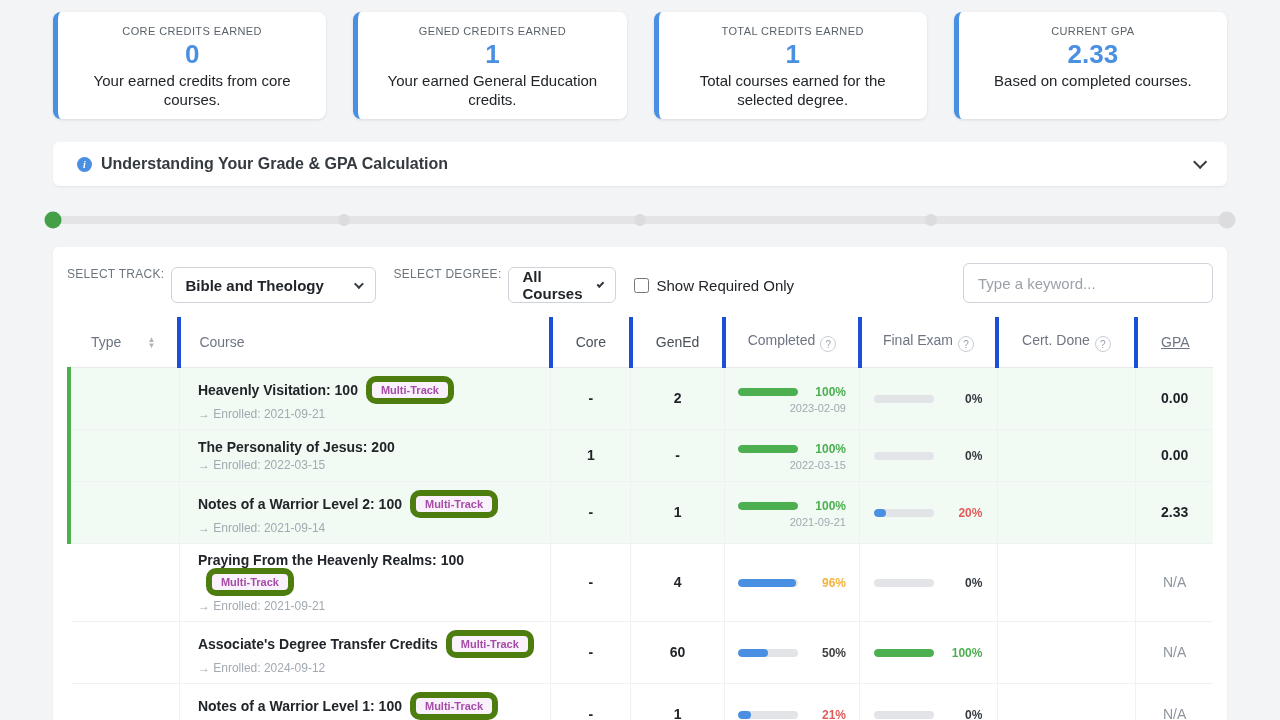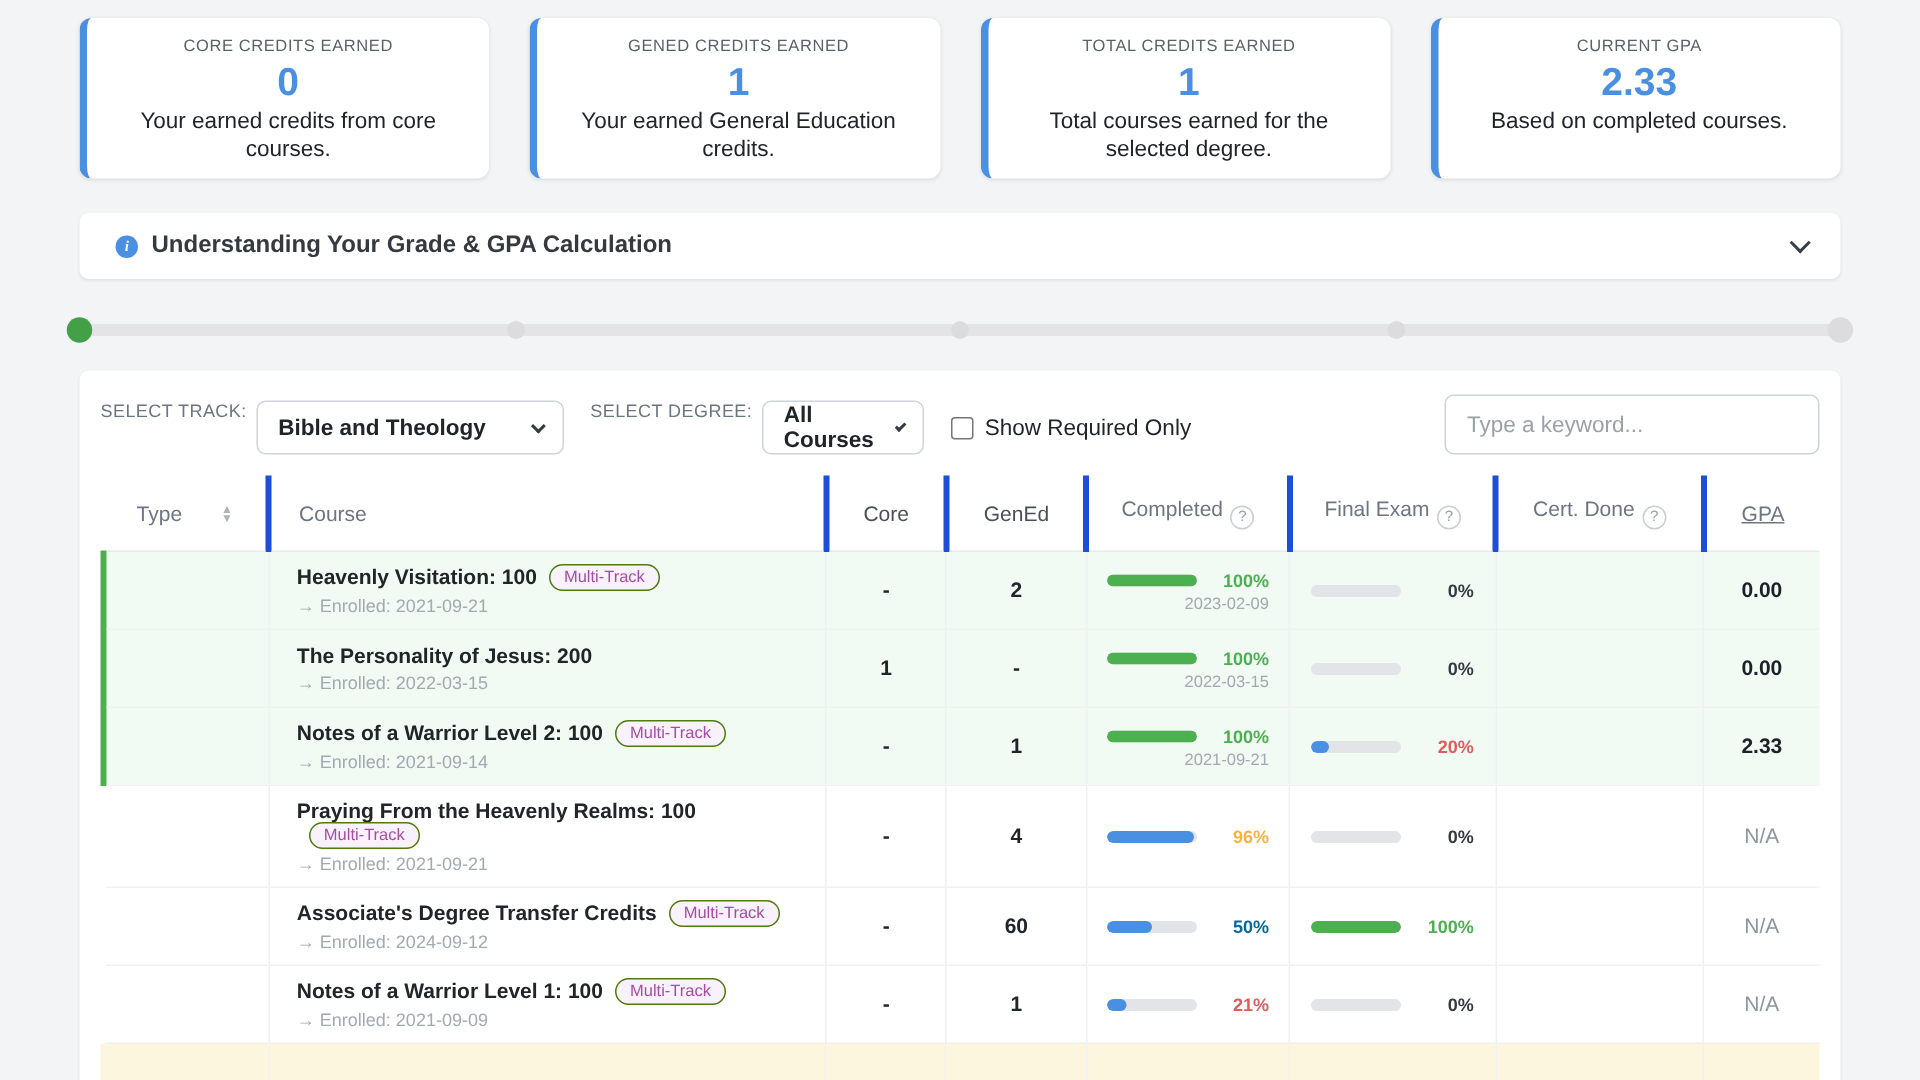--- a/index.html
+++ b/index.html
@@ -113,22 +113,22 @@
   }
   td:last-child { border-right: none; }
   td:first-child { border-left: 4px solid transparent; }
   tr.st-done td { background: #f1faf3; }
   tr.st-done td:first-child { border-left: 4px solid #4caf50; }
   tr.st-req td { background: #fdf6de; }
   tr.st-req td:first-child { border-left: 4px solid #fdf6de; }
   .c-course { text-align: left; padding: 8px 10px 8px 18px; }
   .course-title { font-weight: bold; font-size: 14px; color: #212529; }
   .badge-mt {
-    display: inline-block; margin-left: 8px; font-size: 11px; font-weight: normal;
-    color: #a64ca6; background: #f9f1fc; border: 1px solid #4d7c0f;
+    display: inline-block; margin-left: 8px; font-size: 11px; font-weight: bold;
+    color: #a64ca6; background: #f9f1fc; border: 6px solid #4d7c0f;
     border-radius: 10px; padding: 2px 9px; vertical-align: 1px;
   }
   .enrolled { font-size: 12px; color: #a2a9b1; margin-top: 3px; }
   .dash { font-weight: bold; color: #212529; }
   .progwrap { display: inline-flex; flex-direction: column; }
   .prog-line { display: flex; align-items: center; gap: 12px; }
   .bar {
     width: 60px; height: 8px; background: #e2e4e7; border-radius: 4px;
     overflow: hidden; display: inline-block;
   }
@@ -376,21 +376,21 @@
             <div class="enrolled">→ Enrolled: 2024-09-12</div>
           </td>
           <td><span class="dash">-</span></td>
           <td><span class="dash">60</span></td>
           <td>
             <div class="progwrap">
                 <div class="prog-line">
                   <span class="bar">
                     <span class="bar-fill" style="width: 50%; background: rgb(74, 144, 226);"></span>
                   </span>
-                  <span class="pct" style="color: #0369a1;">50%</span>
+                  <span class="pct" style="color: #404040;">50%</span>
                 </div>
               </div>
           </td>
           <td>
             <div class="progwrap">
                 <div class="prog-line">
                   <span class="bar">
                     <span class="bar-fill" style="width: 100%; background: rgb(76, 175, 80);"></span>
                   </span>
                   <span class="pct" style="color: rgb(76, 175, 80);">100%</span>

